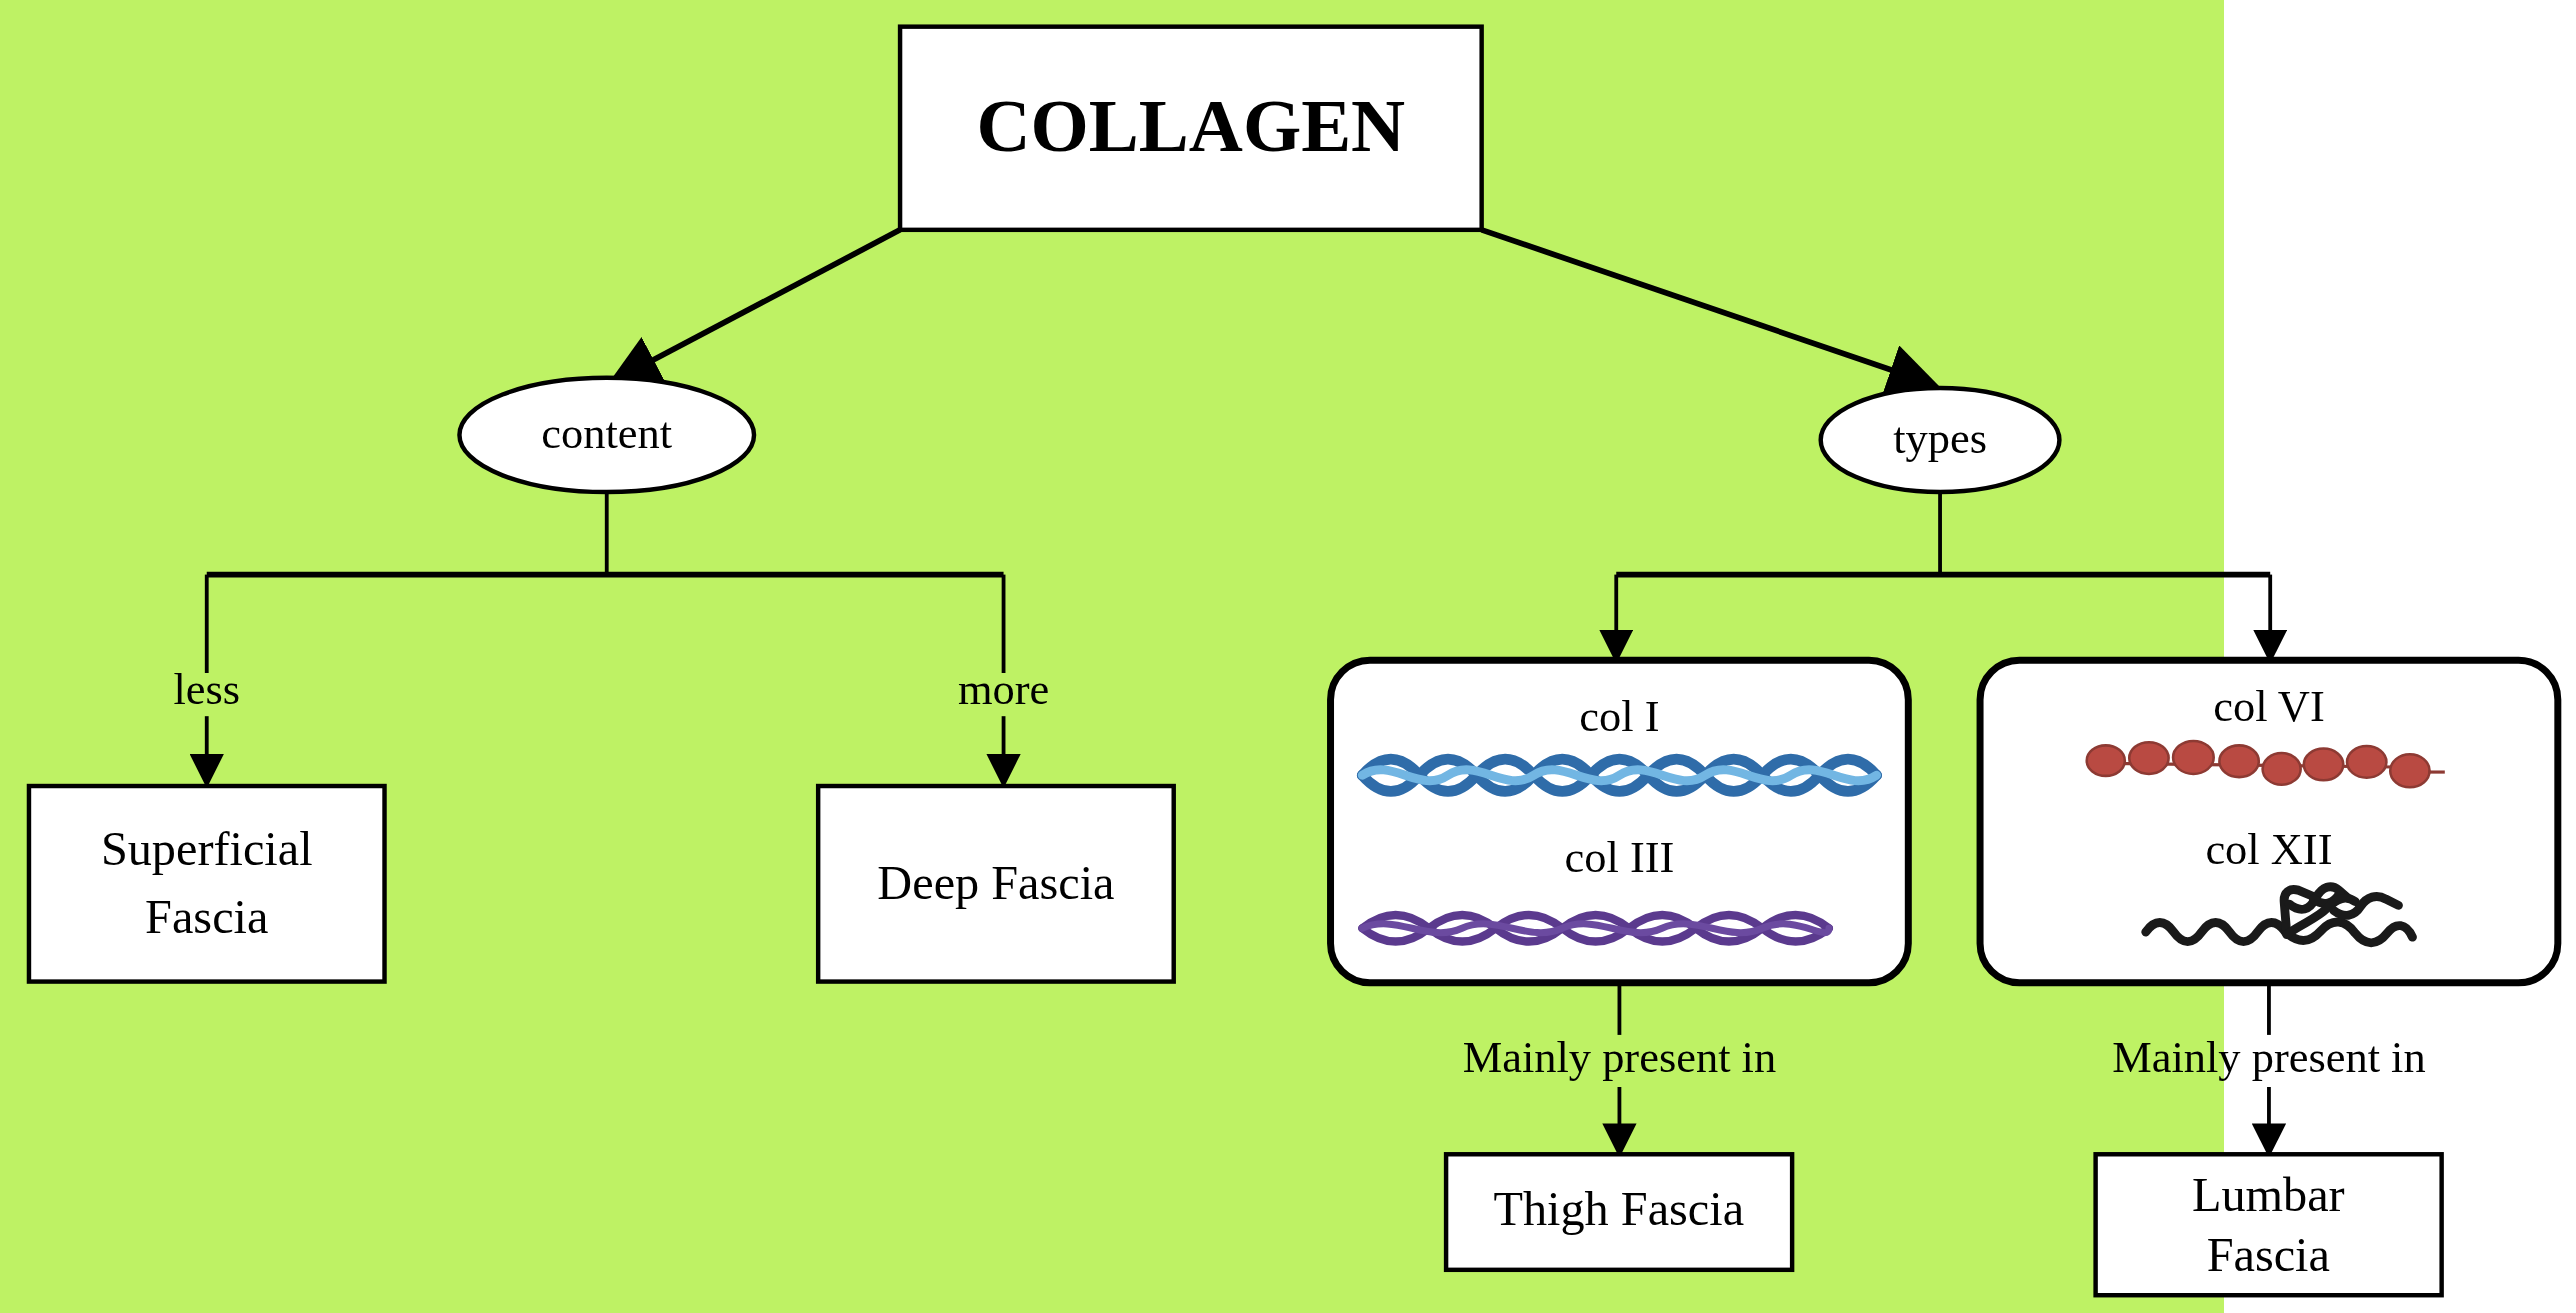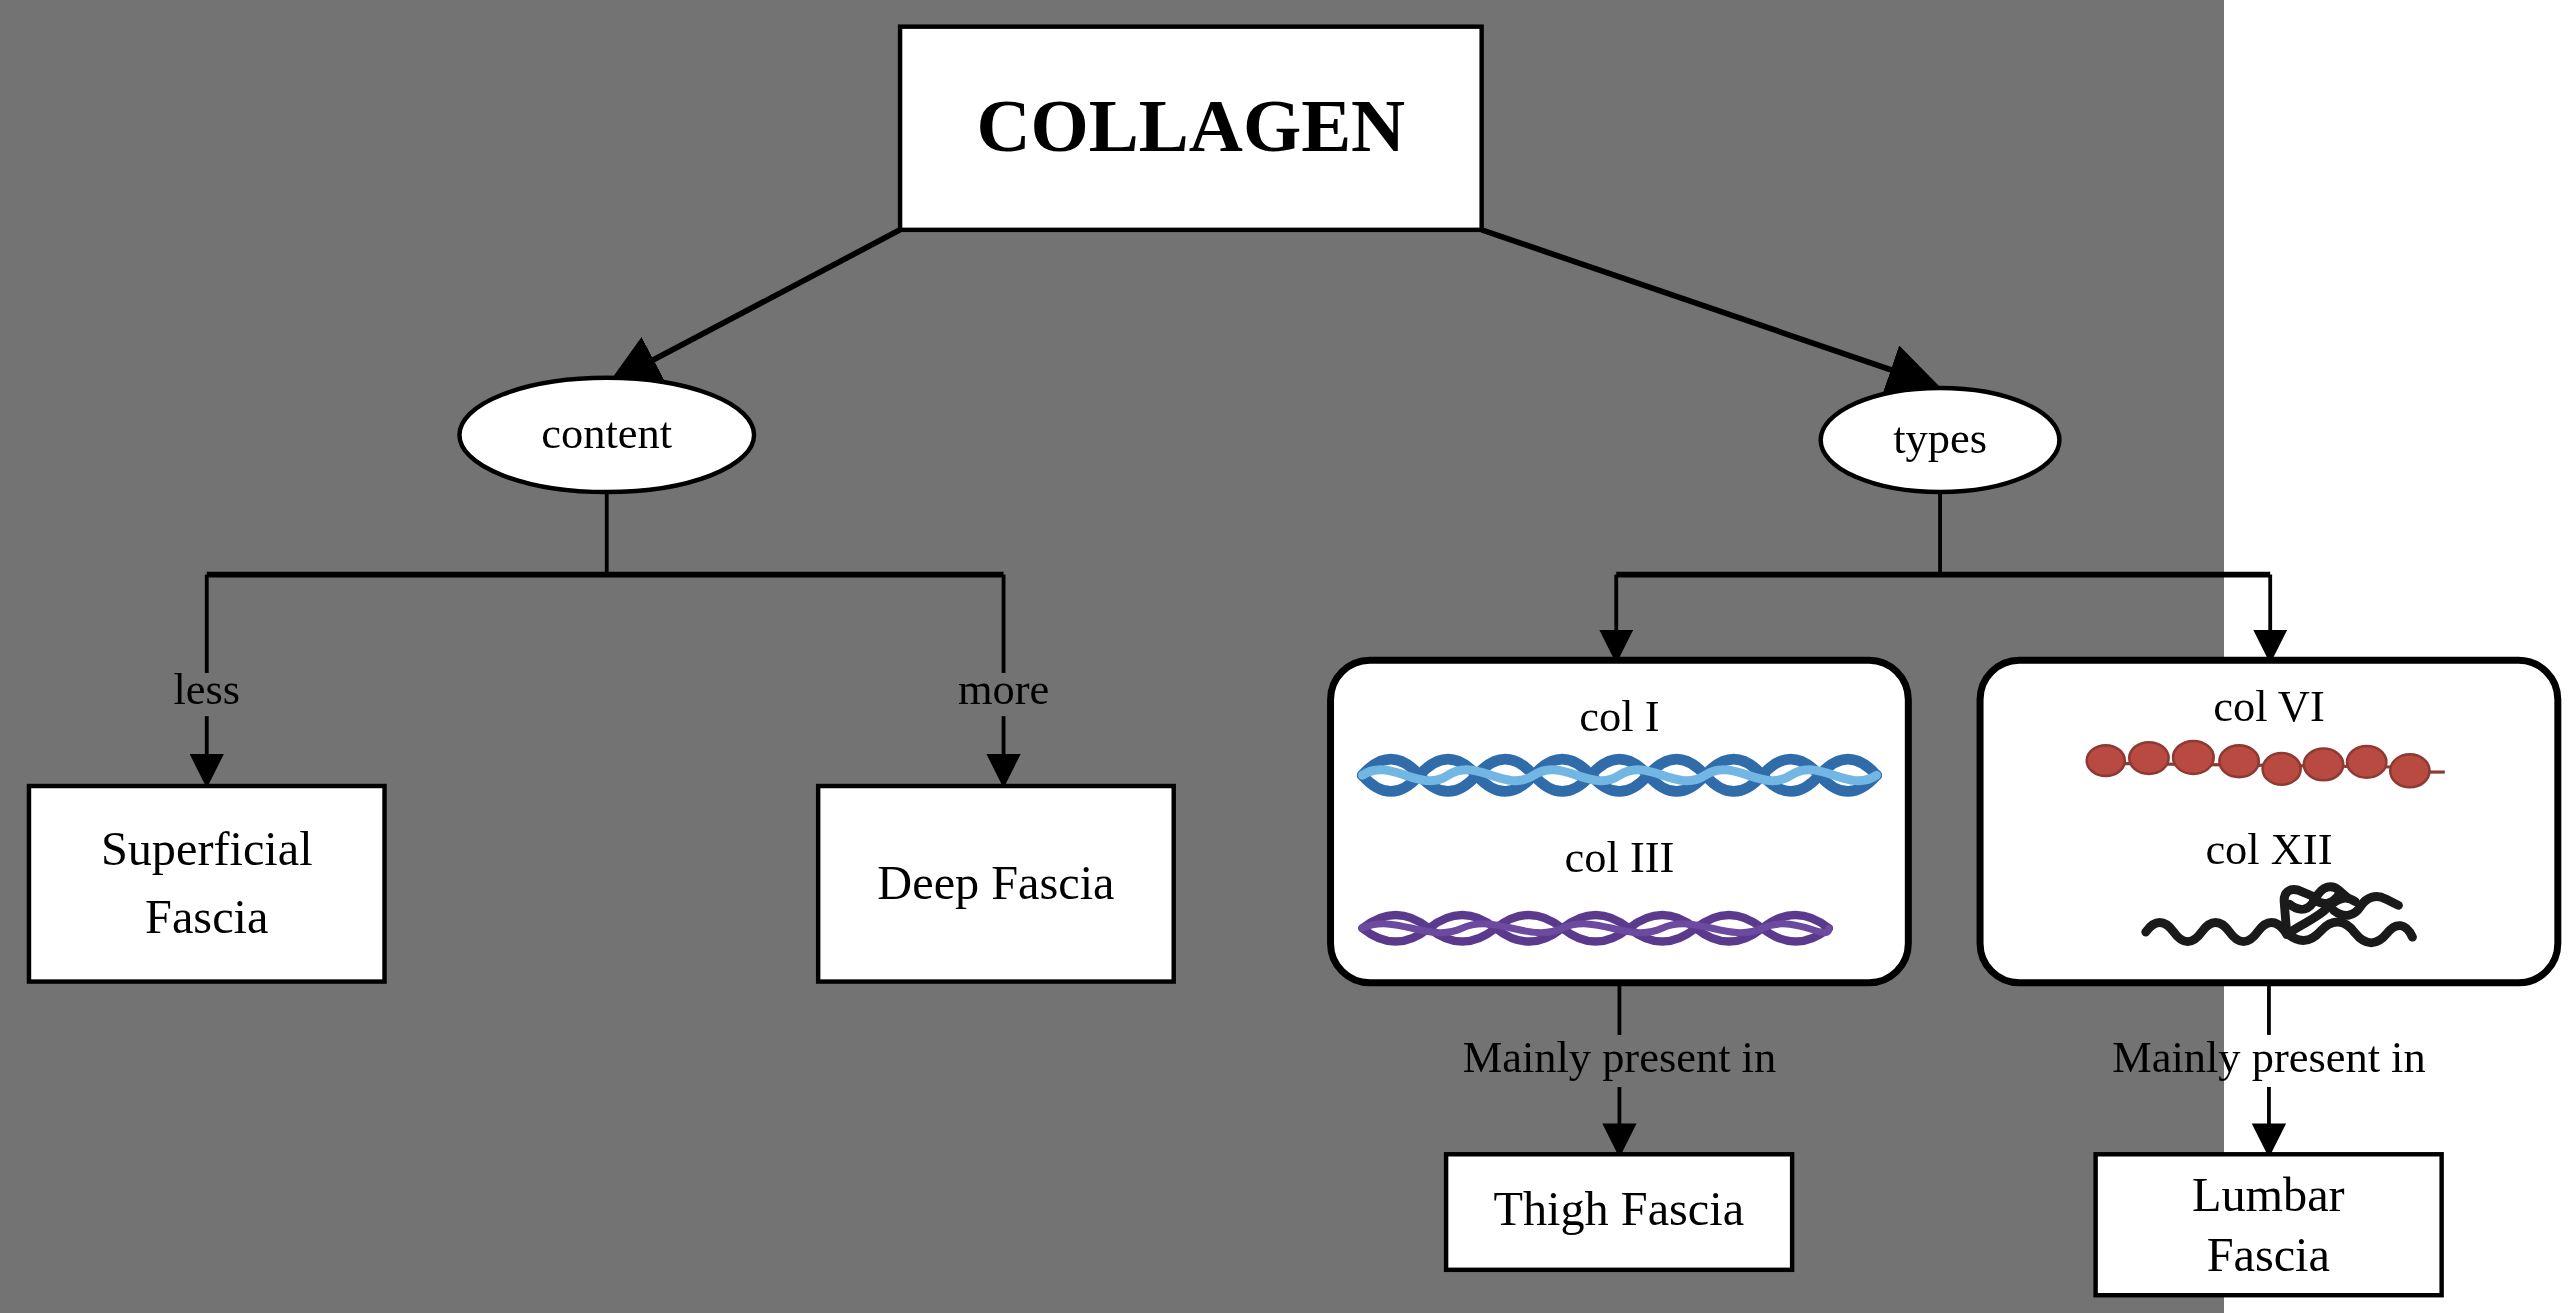--- a/index.html
+++ b/index.html
@@ -1,17 +1,17 @@
 <!DOCTYPE html>
 <html style="font-size:10.2px"><head>
 <meta charset="utf-8">
 <style>
   html,body{margin:0;padding:0;background:#ffffff;}
   body{width:2576px;height:1313px;overflow:hidden;font-family:"Liberation Serif",serif;}
-  #stage{position:relative;width:2224px;height:1313px;background:#737373;}
+  #stage{position:relative;width:2224px;height:1313px;background:#bef264;}
   svg.diagram{position:absolute;inset:0;width:2576px;height:1313px;display:block;}
   .node-text{font-family:"Liberation Serif",serif;fill:#000;text-anchor:middle;dominant-baseline:middle;}
   .title-text{font-family:"Liberation Serif",serif;font-weight:bold;font-size:118px;fill:#000;text-anchor:middle;dominant-baseline:middle;}
   .ellipse-text{font-size:70px;}
   .box-text{font-size:76px;}
   .edge-label{font-size:70px;}
   .coltype-text{font-size:70px;}
   .shape{fill:#ffffff;stroke:#000000;}
   .rect-node{stroke-width:7;}
   .round-node{stroke-width:11;}

